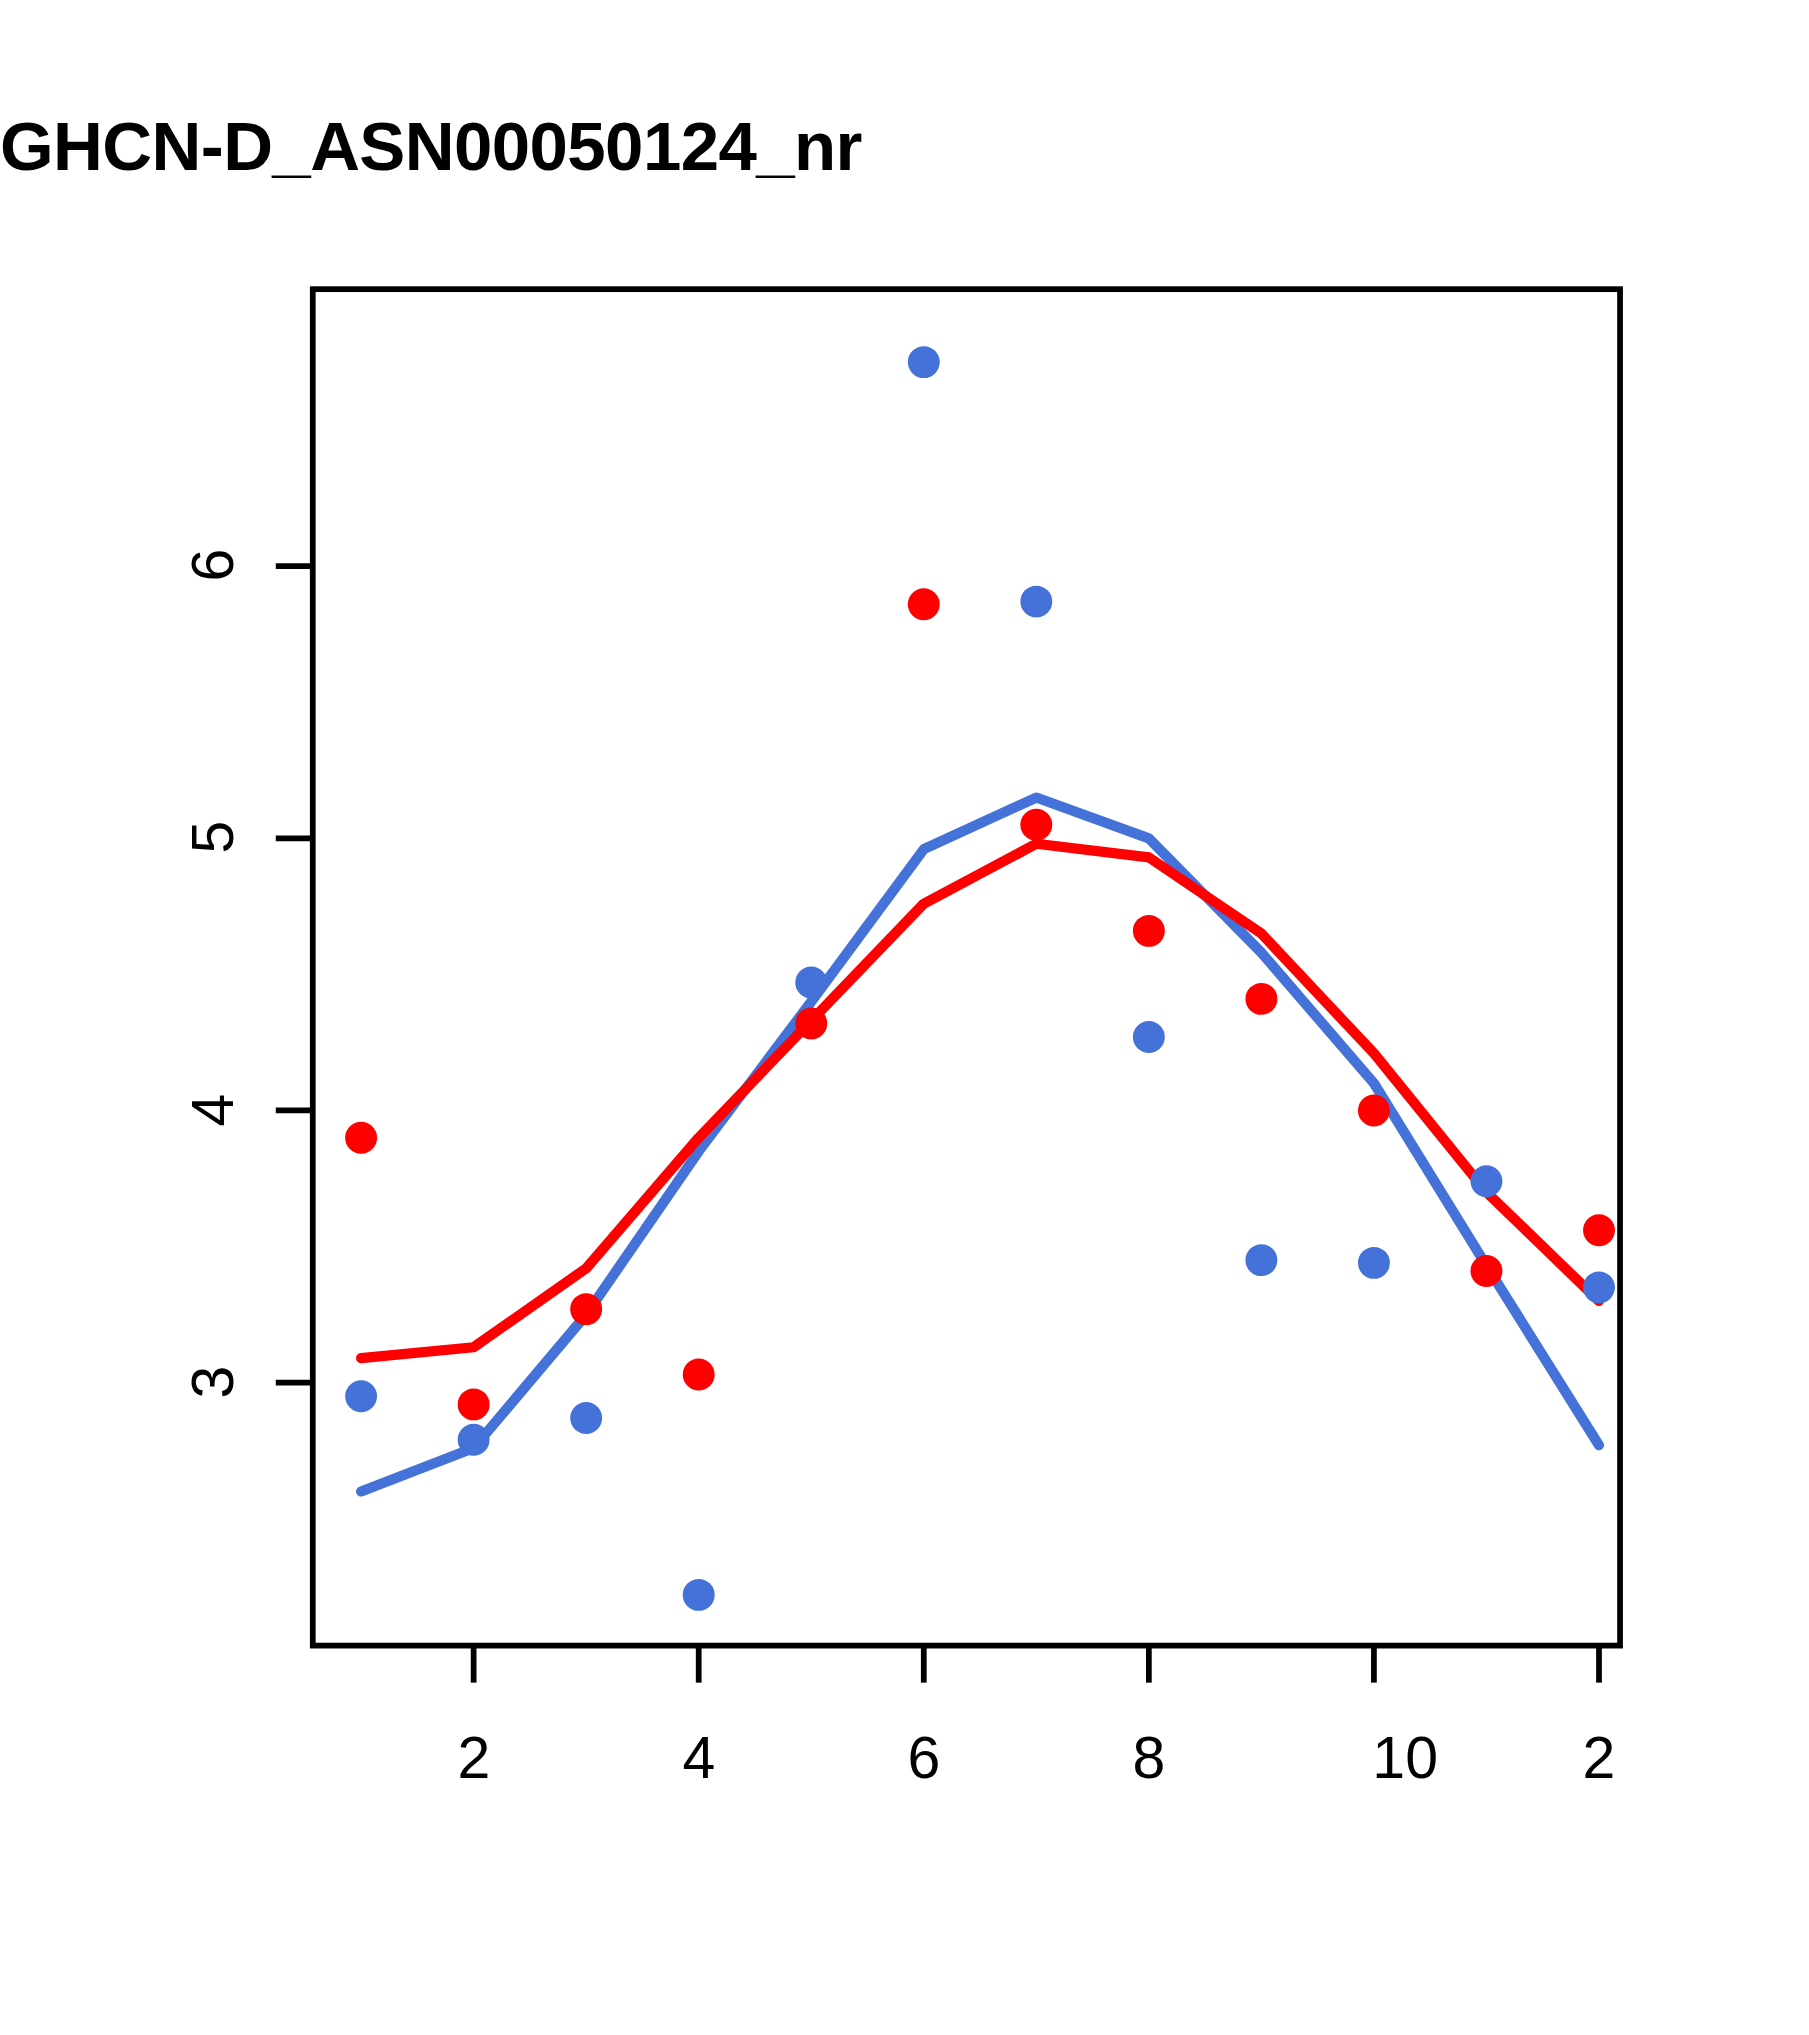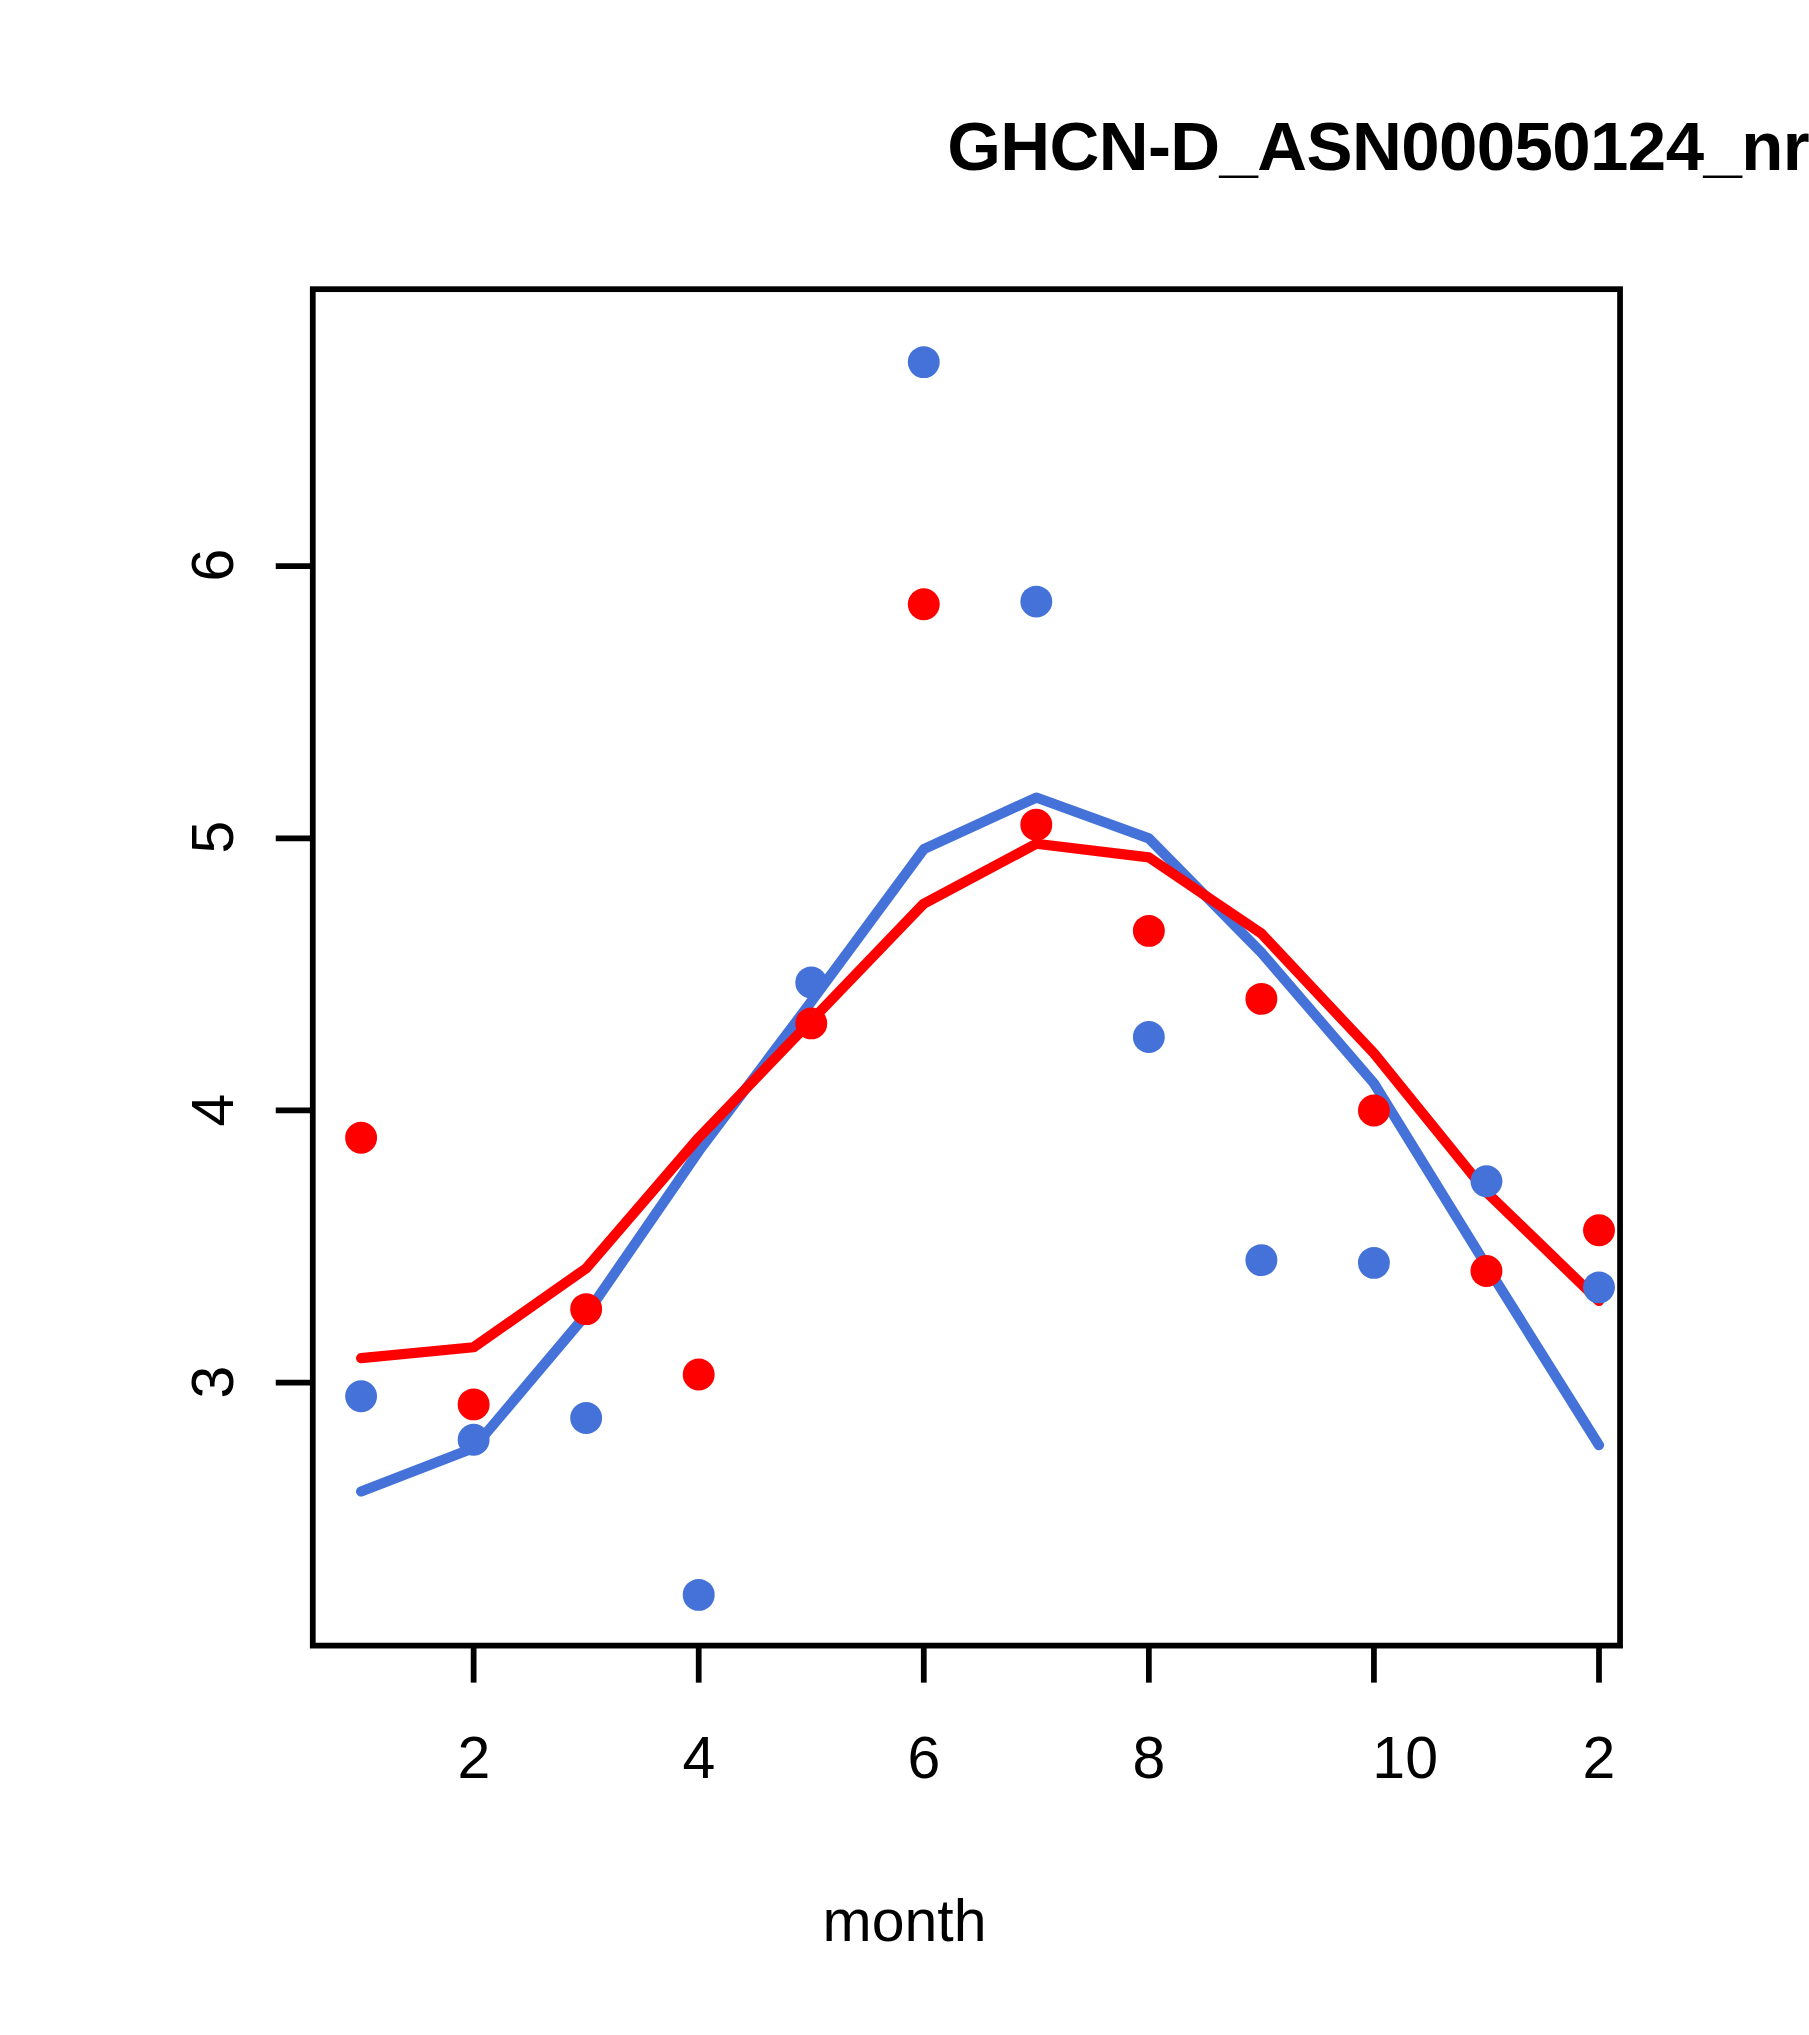--- a/index.html
+++ b/index.html
@@ -7,21 +7,21 @@
   body{
     width:1809px;height:2035px;
     font-family:"Liberation Sans", sans-serif;
     color:#000000;
     overflow:hidden;
     position:relative;
   }
   #stage{position:absolute;left:0;top:0;width:1809px;height:2035px;background:#fff;}
   #plot-title{
     position:absolute;left:0;top:107px;width:1809px;
-    text-align:right;
+    text-align:left;
     font-size:69px;
     font-weight:bold;
     letter-spacing:-0.6px;
     font-family:"Liberation Sans", sans-serif;
   }
   #chart-svg{position:absolute;left:0;top:0;width:1809px;height:2035px;}
   #x-axis-title{
     position:absolute;left:0;top:1887px;width:1809px;
     text-align:center;font-size:59px;
     font-family:"Liberation Sans", sans-serif;
@@ -107,16 +107,15 @@
     </div>
   <div id="x-tick-labels">
       <div class="x-tick-label" style="left: 410px; top: 1724px;">2</div>
       <div class="x-tick-label" style="left: 635px; top: 1724px;">4</div>
       <div class="x-tick-label" style="left: 860px; top: 1724px;">6</div>
       <div class="x-tick-label" style="left: 1085px; top: 1724px;">8</div>
       <div class="x-tick-label" style="left: 1310px; top: 1724px; text-align: right;">10</div>
       <div class="x-tick-label" style="left: 1535px; top: 1724px;">2</div>
     </div>
 
-  <div id="x-axis-title">month</div>
 
 </div>
 
 
 </body></html>

